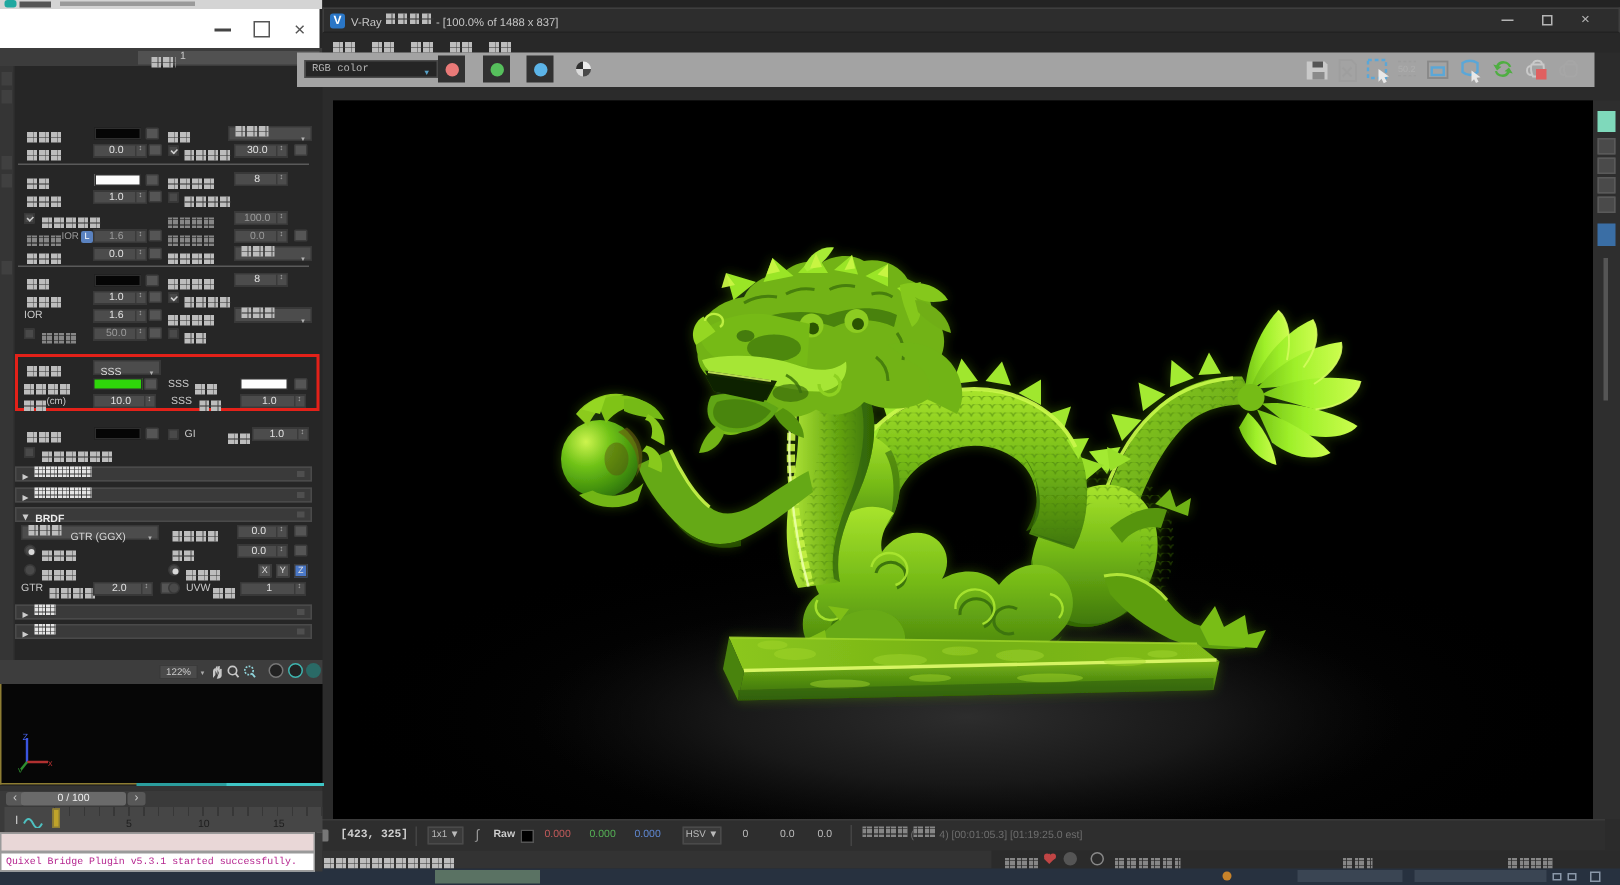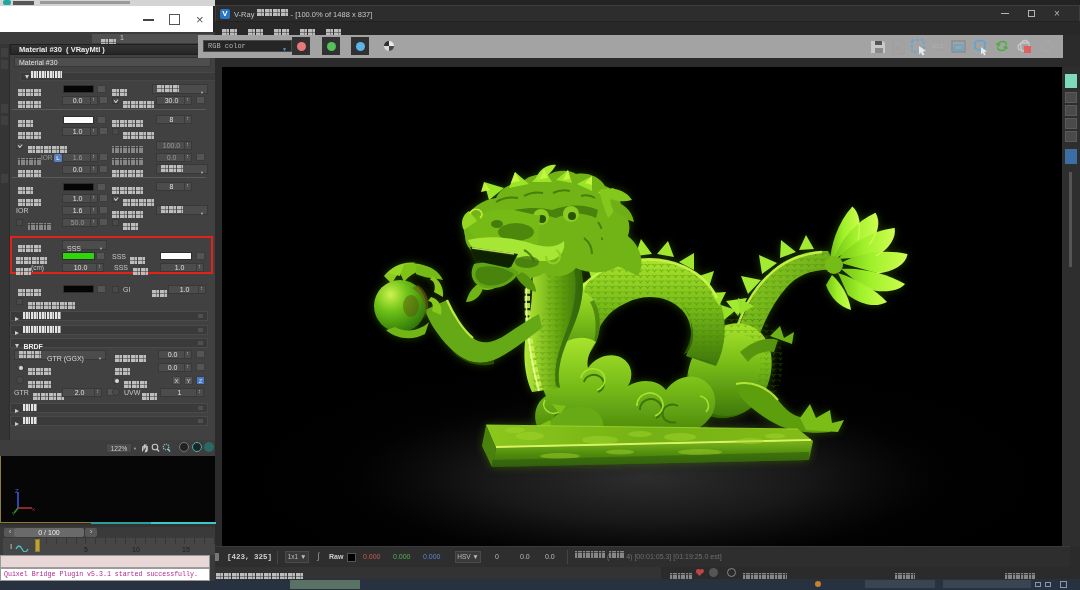--- a/index.html
+++ b/index.html
@@ -46,32 +46,20 @@
 </div>
 
 <div class="ab" style="left:0;top:44px;width:10px;height:396px;background:#353535;border-right:1px solid #2c2c2c">
   <div class="ab" style="left:1px;top:4px;width:7px;height:9px;background:#404040"></div>
   <div class="ab" style="left:1px;top:16px;width:7px;height:9px;background:#404040"></div>
   <div class="ab" style="left:1px;top:60px;width:7px;height:9px;background:#404040"></div>
   <div class="ab" style="left:1px;top:72px;width:7px;height:9px;background:#404040"></div>
   <div class="ab" style="left:1px;top:130px;width:7px;height:9px;background:#404040"></div>
 </div>
 
-<div class="ab" style="left:10px;top:44px;width:205px;height:396px;background:#414141">
-
-  <div class="ab" style="left:0;top:0;width:205px;height:11px;background:linear-gradient(#343434,#262626);border:1px solid #1f1f1f;color:#ebebeb;font-size:7.5px;font-weight:bold;line-height:10px">
-    <span style="margin-left:8px">Material #30&nbsp;&nbsp;( VRayMtl )</span>
-    <span class="ab" style="right:3px;top:1px;font-size:7px;color:#ccc">x</span>
-  </div>
-
-  <div class="fld" style="left:4px;top:13px;width:197px;height:10px;line-height:9px"><span style="margin-left:4px">Material #30</span></div>
-
-  <div class="roll" style="top:28px"><span style="display:inline-block;margin-left:4px;width:0;height:0;border-top:4px solid #ccc;border-left:2.5px solid transparent;border-right:2.5px solid transparent"></span> <span class="zhb" style="width:31px"></span></div>
-
-</div>
 
 <div id="rows">
 <div class="ab" style="left:18px;top:85px"><span class="zh" style="width:22.5px"></span></div>
 <div class="ab" style="left:63px;top:85px;width:31px;height:8px;background:#050505;border:1px solid #2e2e2e"></div>
 <div class="ab" style="left:97px;top:85px;width:9px;height:8px;background:#555;border:1px solid #3c3c3c;border-radius:1px"></div>
 <div class="ab" style="left:112px;top:85px"><span class="zh" style="width:14.5px"></span></div>
 <div class="ab" style="left:152px;top:84px;width:56px;height:10px;background:#4c4c4c;border:1px solid #383838;line-height:9px"><span class="zh" style="width:22px;margin-left:4px"></span><span style="position:absolute;right:3px;top:2.5px;color:#b0b0b0;font-size:4px">▼</span></div>
 <div class="ab" style="left:18px;top:97px"><span class="zh" style="width:22.5px"></span></div>
 <div class="ab" style="left:62px;top:96px;width:36px;height:9px;background:#4c4c4c;border:1px solid #383838;color:#e0e0e0;font-size:7px;line-height:8px;text-align:center"><span style="margin-right:5px">0.0</span><span style="position:absolute;right:1px;top:0;width:6px;height:100%;border-left:1px solid #3a3a3a;color:#b5b5b5;font-size:5px;line-height:4px;text-align:center">↕</span></div>
 <div class="ab" style="left:99px;top:96px;width:9px;height:8px;background:#555;border:1px solid #3c3c3c;border-radius:1px"></div>

